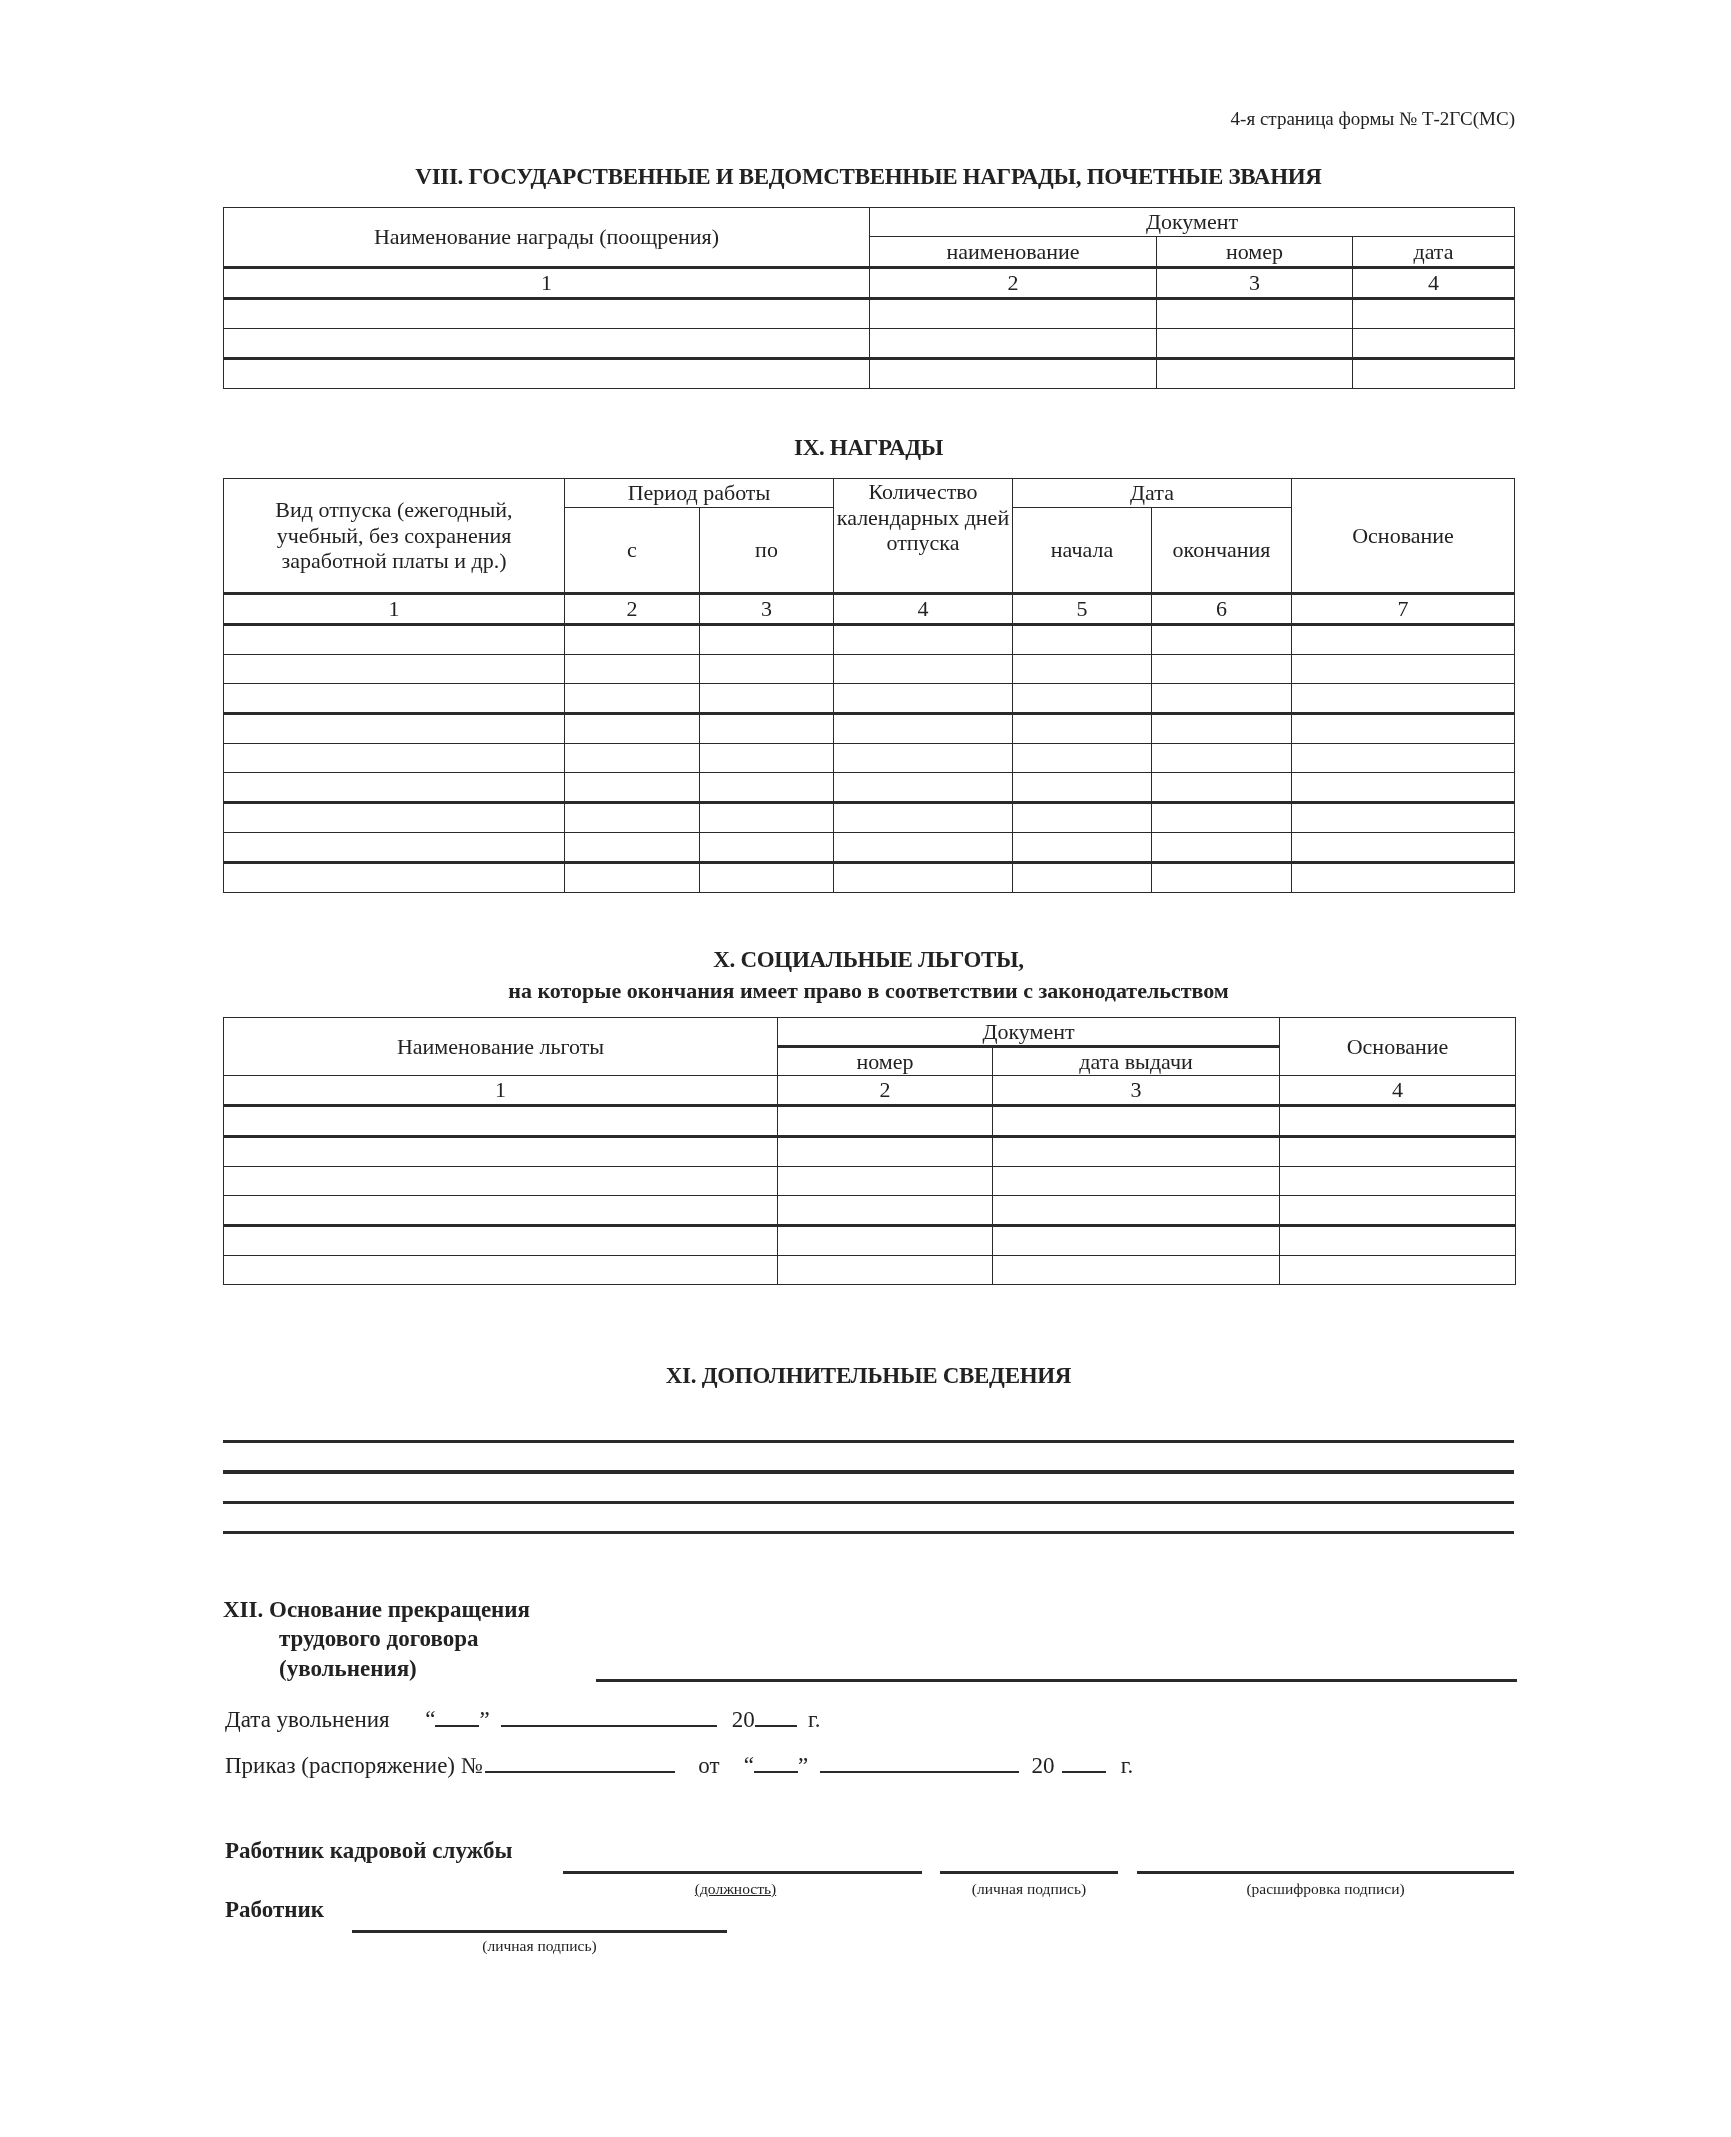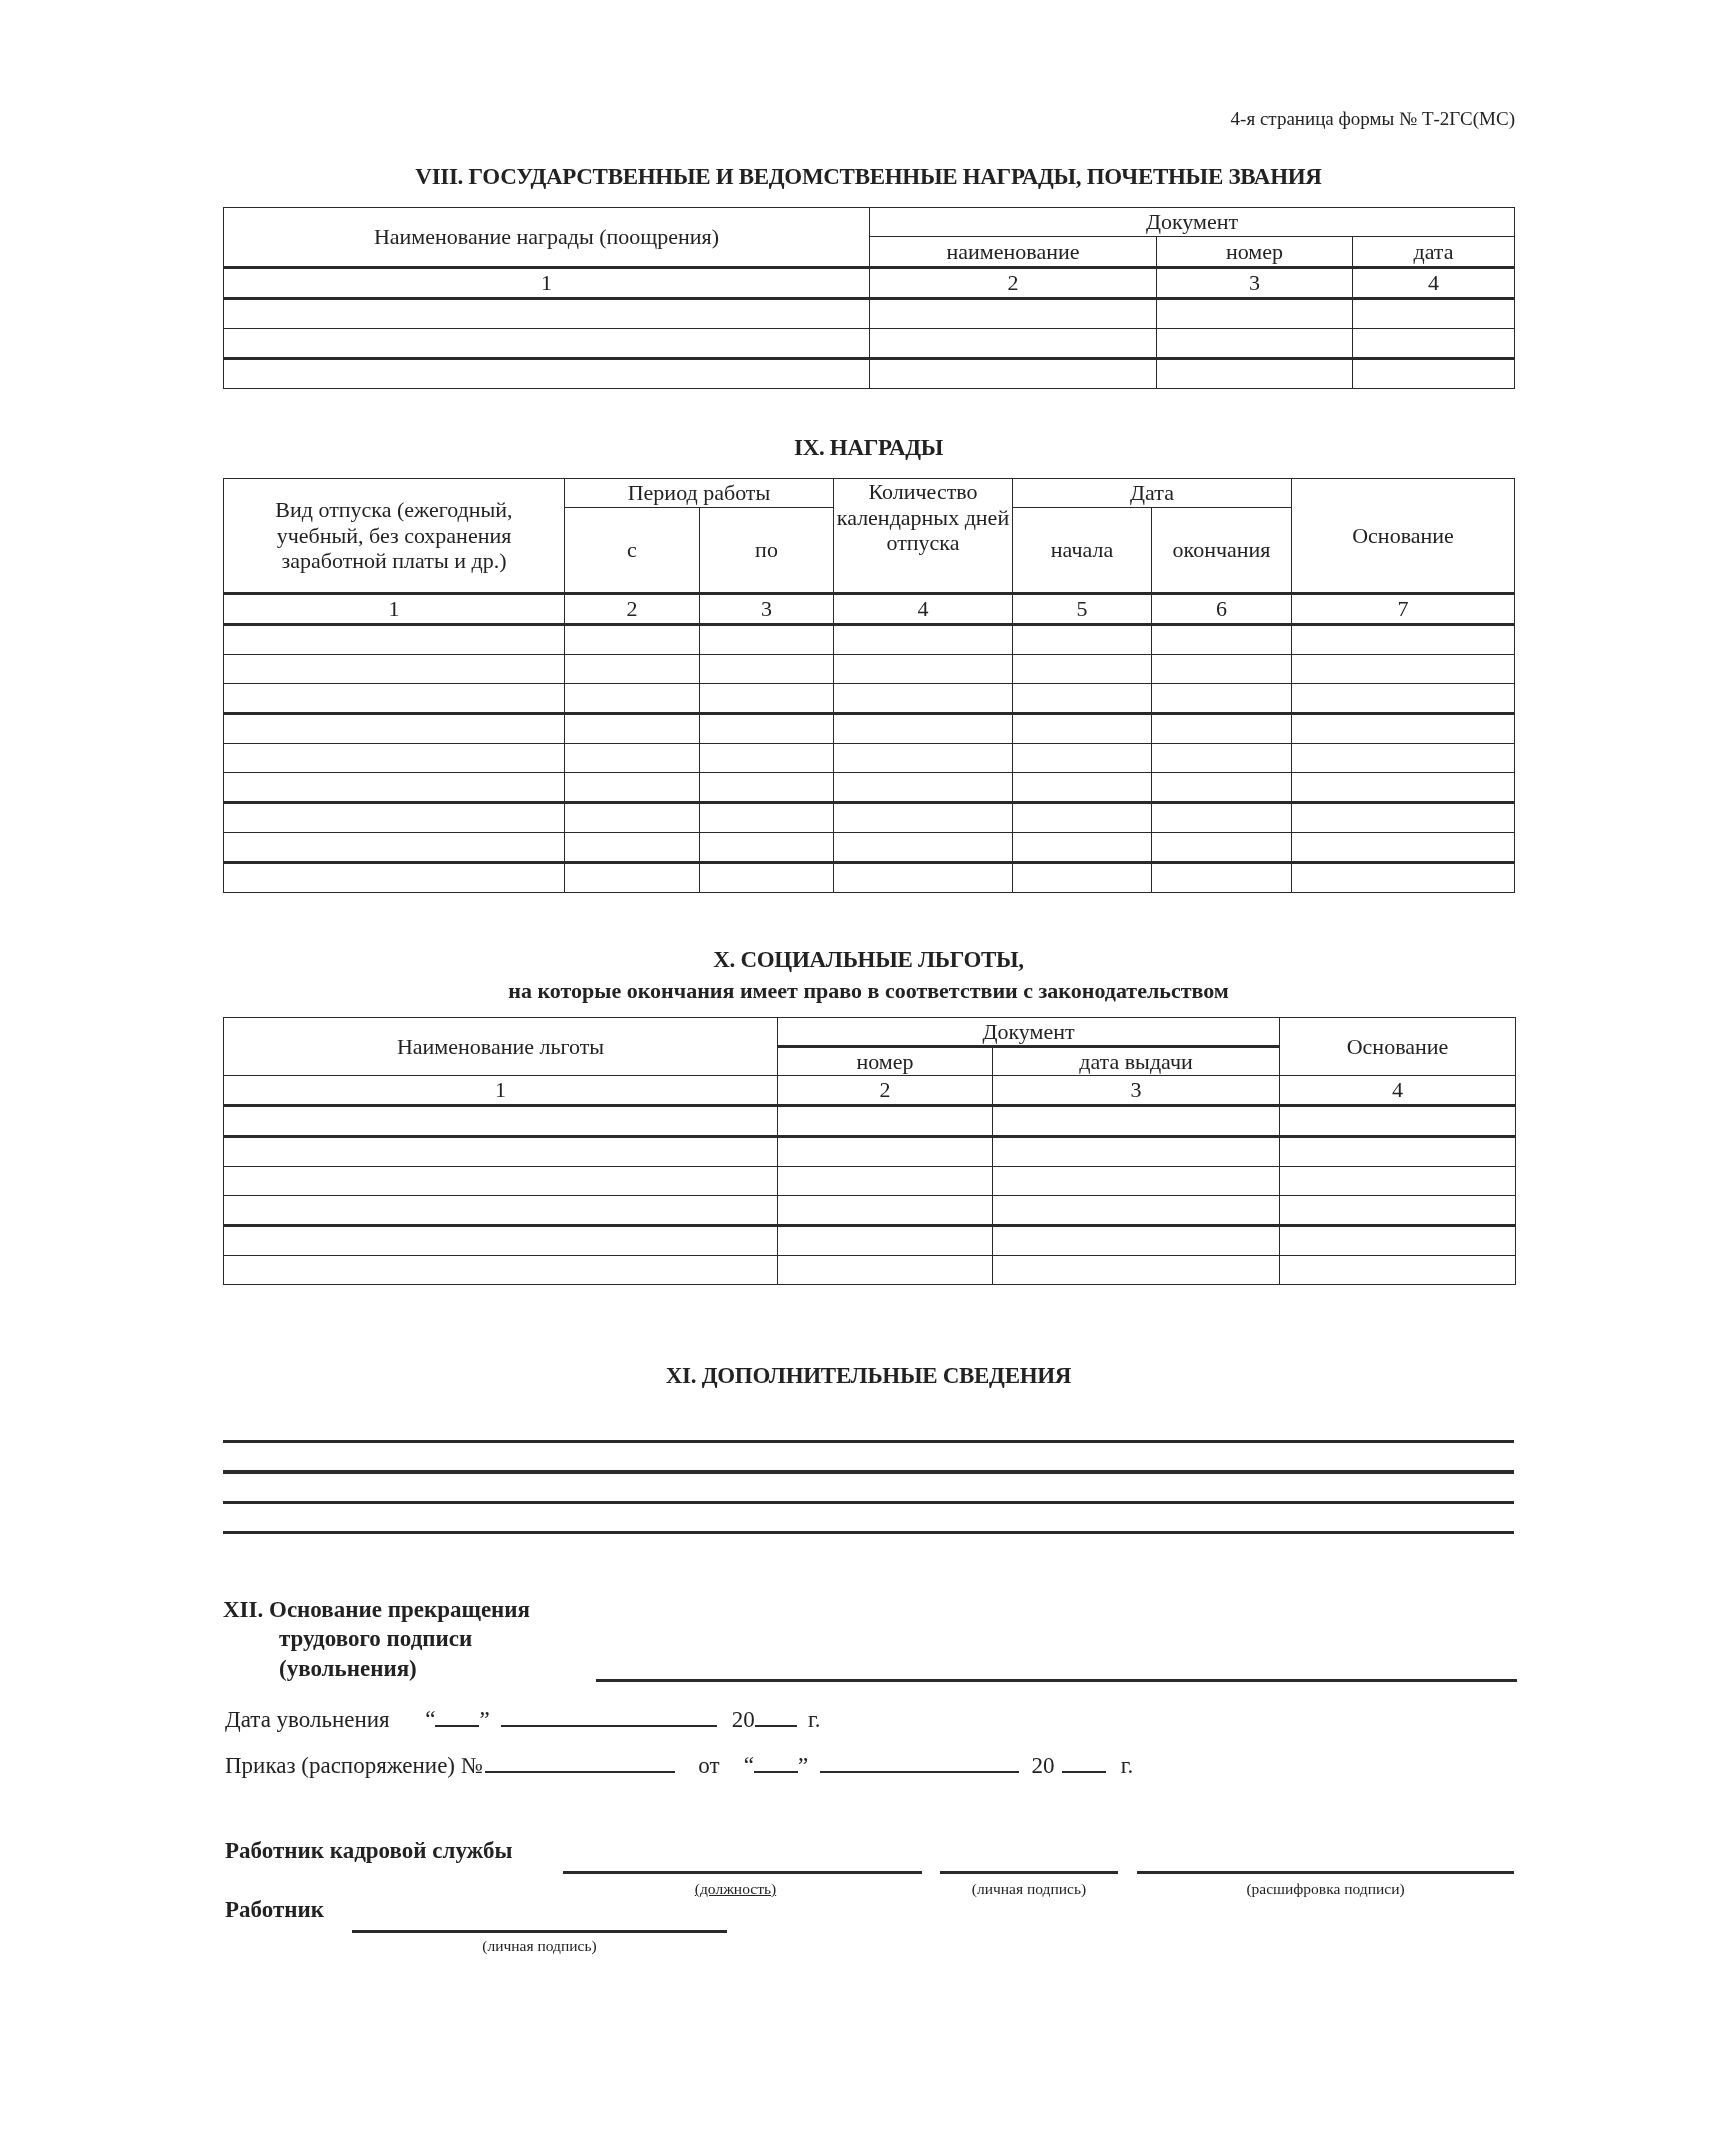--- a/index.html
+++ b/index.html
@@ -257,21 +257,21 @@
     </tbody>
 </table>
 
 <div class="abs sec-title" style="top:1340px;margin-top:23px;">XI. ДОПОЛНИТЕЛЬНЫЕ СВЕДЕНИЯ</div>
 <div class="hline" style="left:223px; width:1291px; top:1440px;"></div>
 <div class="hline" style="left:223px; width:1291px; top:1470px; height:3.7px;"></div>
 <div class="hline" style="left:223px; width:1291px; top:1501px;"></div>
 <div class="hline" style="left:223px; width:1291px; top:1531px;"></div>
 
 <div class="txt bold" style="left:223px; top:1597px; font-size:23px;">XII. Основание прекращения</div>
-<div class="txt bold" style="left:279px; top:1626px; font-size:23px;">трудового подписи</div>
+<div class="txt bold" style="left:279px; top:1626px; font-size:23px;">трудового договора</div>
 <div class="txt bold" style="left:279px; top:1656px; font-size:23px;">(увольнения)</div>
 <div class="hline" style="left:596px; width:921px; top:1679px;"></div>
 
 <div class="txt" style="left:225px; top:1705px;">
   <span>Дата увольнения</span>
   <span style="display:inline-block; width:24px;"></span>
   <span>“</span><span class="blank" style="width:44px;"></span><span>”</span>
   <span class="blank" style="width:216px; margin-left:5.5px;"></span>
   <span style="margin-left:9.1px;">20</span><span class="blank" style="width:42px;"></span>
   <span style="margin-left:5.5px;">г.</span>

